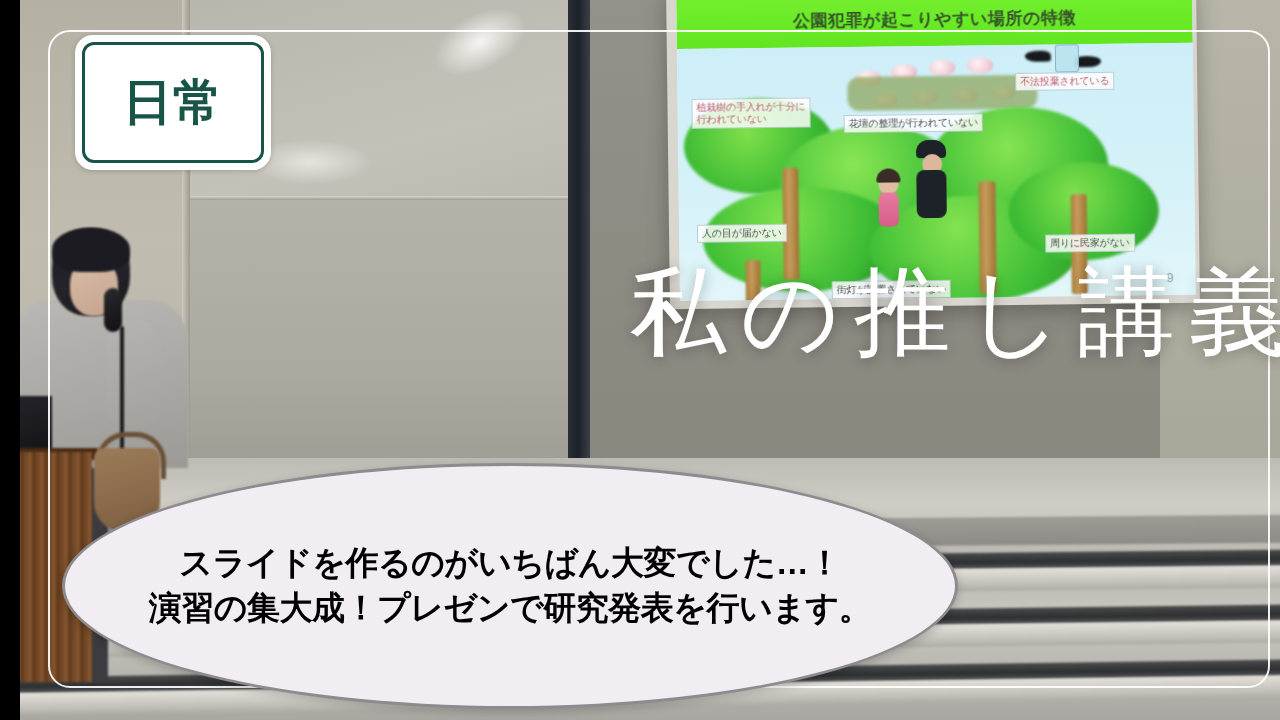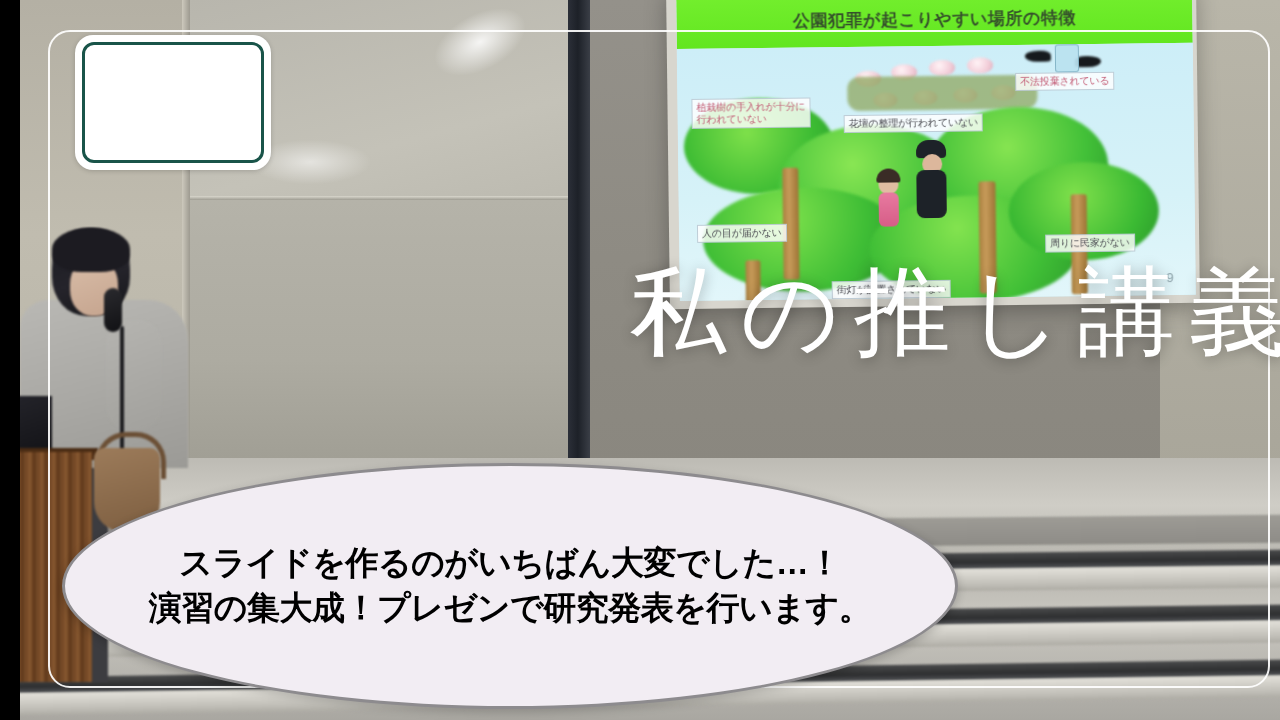--- a/index.html
+++ b/index.html
@@ -499,20 +499,21 @@
     <div class="podium-top"></div>
     <div class="podium"></div>
     <div class="bag-handle"></div>
     <div class="bag"></div>
   </div>
 
   <div class="frame"></div>
 
   <div class="badge">
     <div class="badge-inner">
+      <div class="badge-line2">日常</div>
     </div>
   </div>
 
   <div class="title-main">私の推し講義</div>
 
   <div class="caption-ellipse">
     <div class="caption-line">スライドを作るのがいちばん大変でした…！</div>
     <div class="caption-line">演習の集大成！プレゼンで研究発表を行います。</div>
   </div>
 

